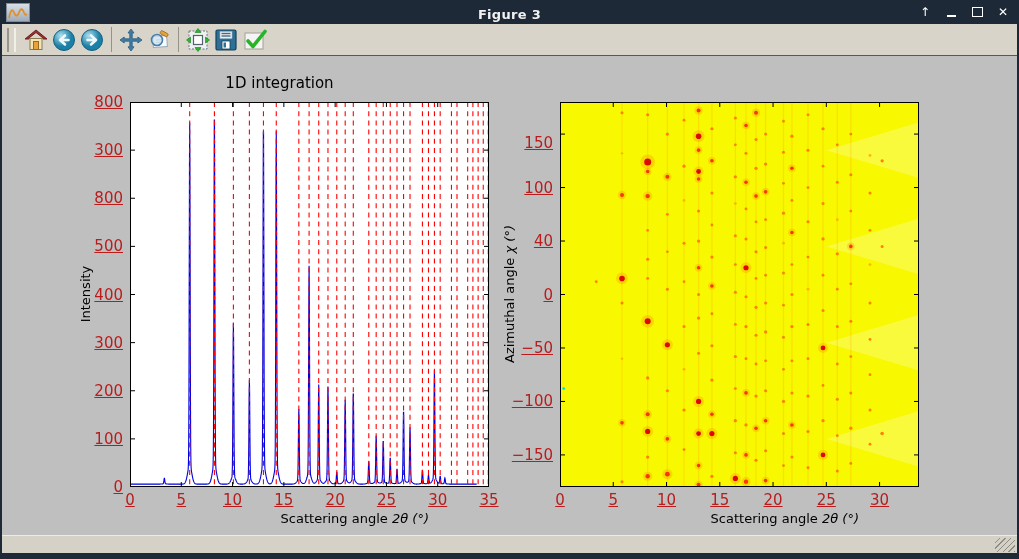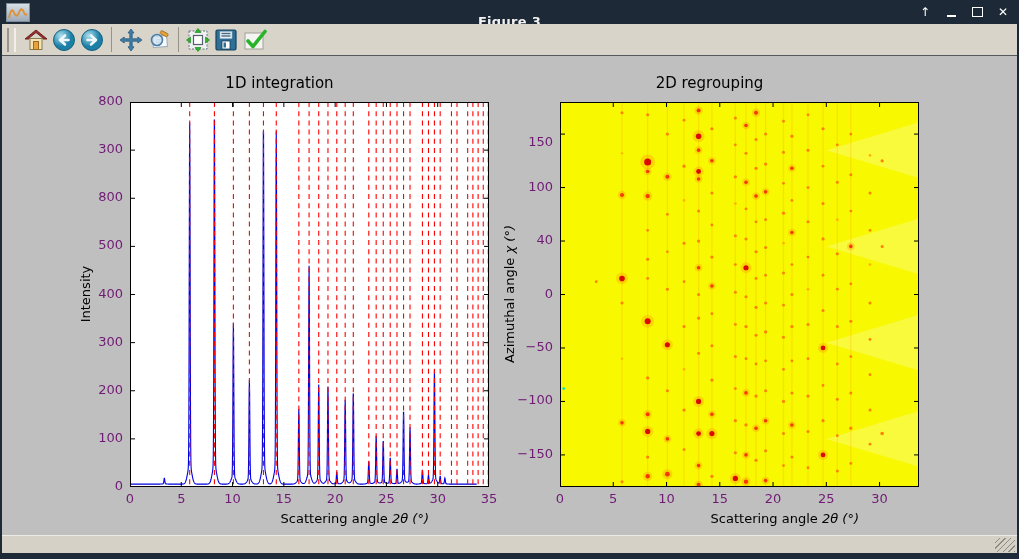--- a/index.html
+++ b/index.html
@@ -1,40 +1,40 @@
 <!DOCTYPE html>
 <html><head>
 <meta charset="utf-8">
 <style>
   html,body{margin:0;padding:0;background:#555;font-family:"DejaVu Sans",sans-serif;}
   #window{position:relative;width:1019px;height:559px;background:#1d2936;overflow:hidden;}
   
   #titlebar{position:absolute;left:0;top:0;width:1019px;height:24px;background:#1d2936;}
   #app-icon{position:absolute;left:6px;top:3px;width:24px;height:19px;
     background:linear-gradient(#d7dfe7,#9fabb7);border:1px solid #7e8c99;box-sizing:border-box;}
-  #win-title{position:absolute;left:0;top:10px;width:100%;height:24px;line-height:24px;
+  #win-title{position:absolute;left:0;top:3px;width:100%;height:24px;line-height:24px;
     text-align:center;color:#f2f2f2;font-weight:bold;font-size:13px;letter-spacing:.3px;}
   #win-controls{position:absolute;right:8px;top:0;height:24px;display:flex;align-items:center;gap:10px;}
   .wbtn{width:16px;height:16px;display:flex;align-items:center;justify-content:center;color:#fff;font-size:12px;cursor:pointer;}
   .wbtn .minbar{width:9px;height:2px;background:#fff;margin-top:8px;}
   .wbtn .maxbox{width:9px;height:8px;border:1.5px solid #fff;}
   
   #toolbar{position:absolute;left:2px;top:24px;width:1015px;height:31px;background:#d8d4ca;
     border-bottom:1px solid #55595c;display:flex;align-items:center;}
   #grip{width:5px;height:24px;border-left:2px solid #9a958a;border-right:2px solid #f2efe8;margin:0 6px 0 5px;}
   .tbtn{width:28px;height:28px;display:flex;align-items:center;justify-content:center;cursor:pointer;}
   .tsep{width:1px;height:25px;background:#97928a;margin:0 5px;}
   
   #canvas{position:absolute;left:2px;top:56px;width:1015px;height:479px;background:#bfbfbf;}
   .axes{position:absolute;width:299px;height:385px;}
   .axes svg{position:absolute;left:0;top:0;}
   .axtitle{position:absolute;top:-28px;left:0;width:100%;text-align:center;font-size:15px;color:#000;white-space:nowrap;}
   .xlabel{position:absolute;top:409px;left:0;width:100%;text-align:right;font-size:13px;color:#000;white-space:nowrap;}
   .ylabel{position:absolute;white-space:nowrap;font-size:13px;color:#000;transform:translate(-50%,-50%) rotate(-90deg);}
-  .tick-label{position:absolute;font-size:13px;color:#701a75;}
+  .tick-label{position:absolute;font-size:15px;color:#b91c1c;text-decoration:underline;}
   .xtick{transform:translateX(-50%);top:389px;}
   .ytick{width:55px;left:-62px;text-align:right;}
   
   #statusstrip{position:absolute;left:2px;top:535px;width:1015px;height:18px;background:#d5d1c7;border-top:1px solid #edebe5;}
   #resize-grip{position:absolute;right:2px;bottom:2px;width:20px;height:14px;cursor:nwse-resize;
     background:repeating-linear-gradient(135deg,transparent 0 3px,#8d8d86 3px 4px);}
   #bottomborder{position:absolute;left:0;top:553px;width:1019px;height:6px;background:#1d2936;}
   #leftborder,#rightborder{position:absolute;top:0;width:2px;height:559px;background:#1d2936;}
   #leftborder{left:0}#rightborder{right:0}
 </style>
@@ -235,21 +235,20 @@
         <div class="tick-label ytick" style="top: 327.875px;">100</div>
         <div class="tick-label ytick" style="top: 279.75px;">200</div>
         <div class="tick-label ytick" style="top: 231.625px;">300</div>
         <div class="tick-label ytick" style="top: 183.5px;">400</div>
         <div class="tick-label ytick" style="top: 135.375px;">500</div>
         <div class="tick-label ytick" style="top: 87.25px;">800</div>
         <div class="tick-label ytick" style="top: 39.125px;">300</div>
         <div class="tick-label ytick" style="top: -9px;">800</div>
       </div>
     <div class="axes" id="axes2" style="left:558px;top:46px;">
-      <div class="axtitle">2D regrouping</div>
       <div class="xlabel"><span>Scattering angle</span> <i>2θ</i> <i>(°)</i></div>
       <div class="ylabel" style="left:-51px;top:192px;"><span>Azimuthal angle</span> <i>χ</i> <i>(°)</i></div>
     <svg width="359" height="385">
           <rect x="0" y="0" width="359" height="385" fill="#f8f801"></rect>
           <polygon points="359,75.93055555555556 359,20.319444444444443 266.32047477744806,48.125" fill="#fbfb6e" fill-opacity="0.55"></polygon>
           <polygon points="359,172.18055555555557 359,116.56944444444444 266.32047477744806,144.375" fill="#fbfb6e" fill-opacity="0.55"></polygon>
           <polygon points="359,268.43055555555554 359,212.81944444444446 266.32047477744806,240.625" fill="#fbfb6e" fill-opacity="0.55"></polygon>
           <polygon points="359,364.68055555555554 359,309.06944444444446 266.32047477744806,336.875" fill="#fbfb6e" fill-opacity="0.55"></polygon>
           <line x1="61.99940652818991" y1="0" x2="61.99940652818991" y2="385" stroke="rgba(255,140,0,0.20)" stroke-width="1.3"></line>
           <line x1="87.67270029673591" y1="0" x2="87.67270029673591" y2="385" stroke="rgba(255,140,0,0.20)" stroke-width="1.3"></line>

